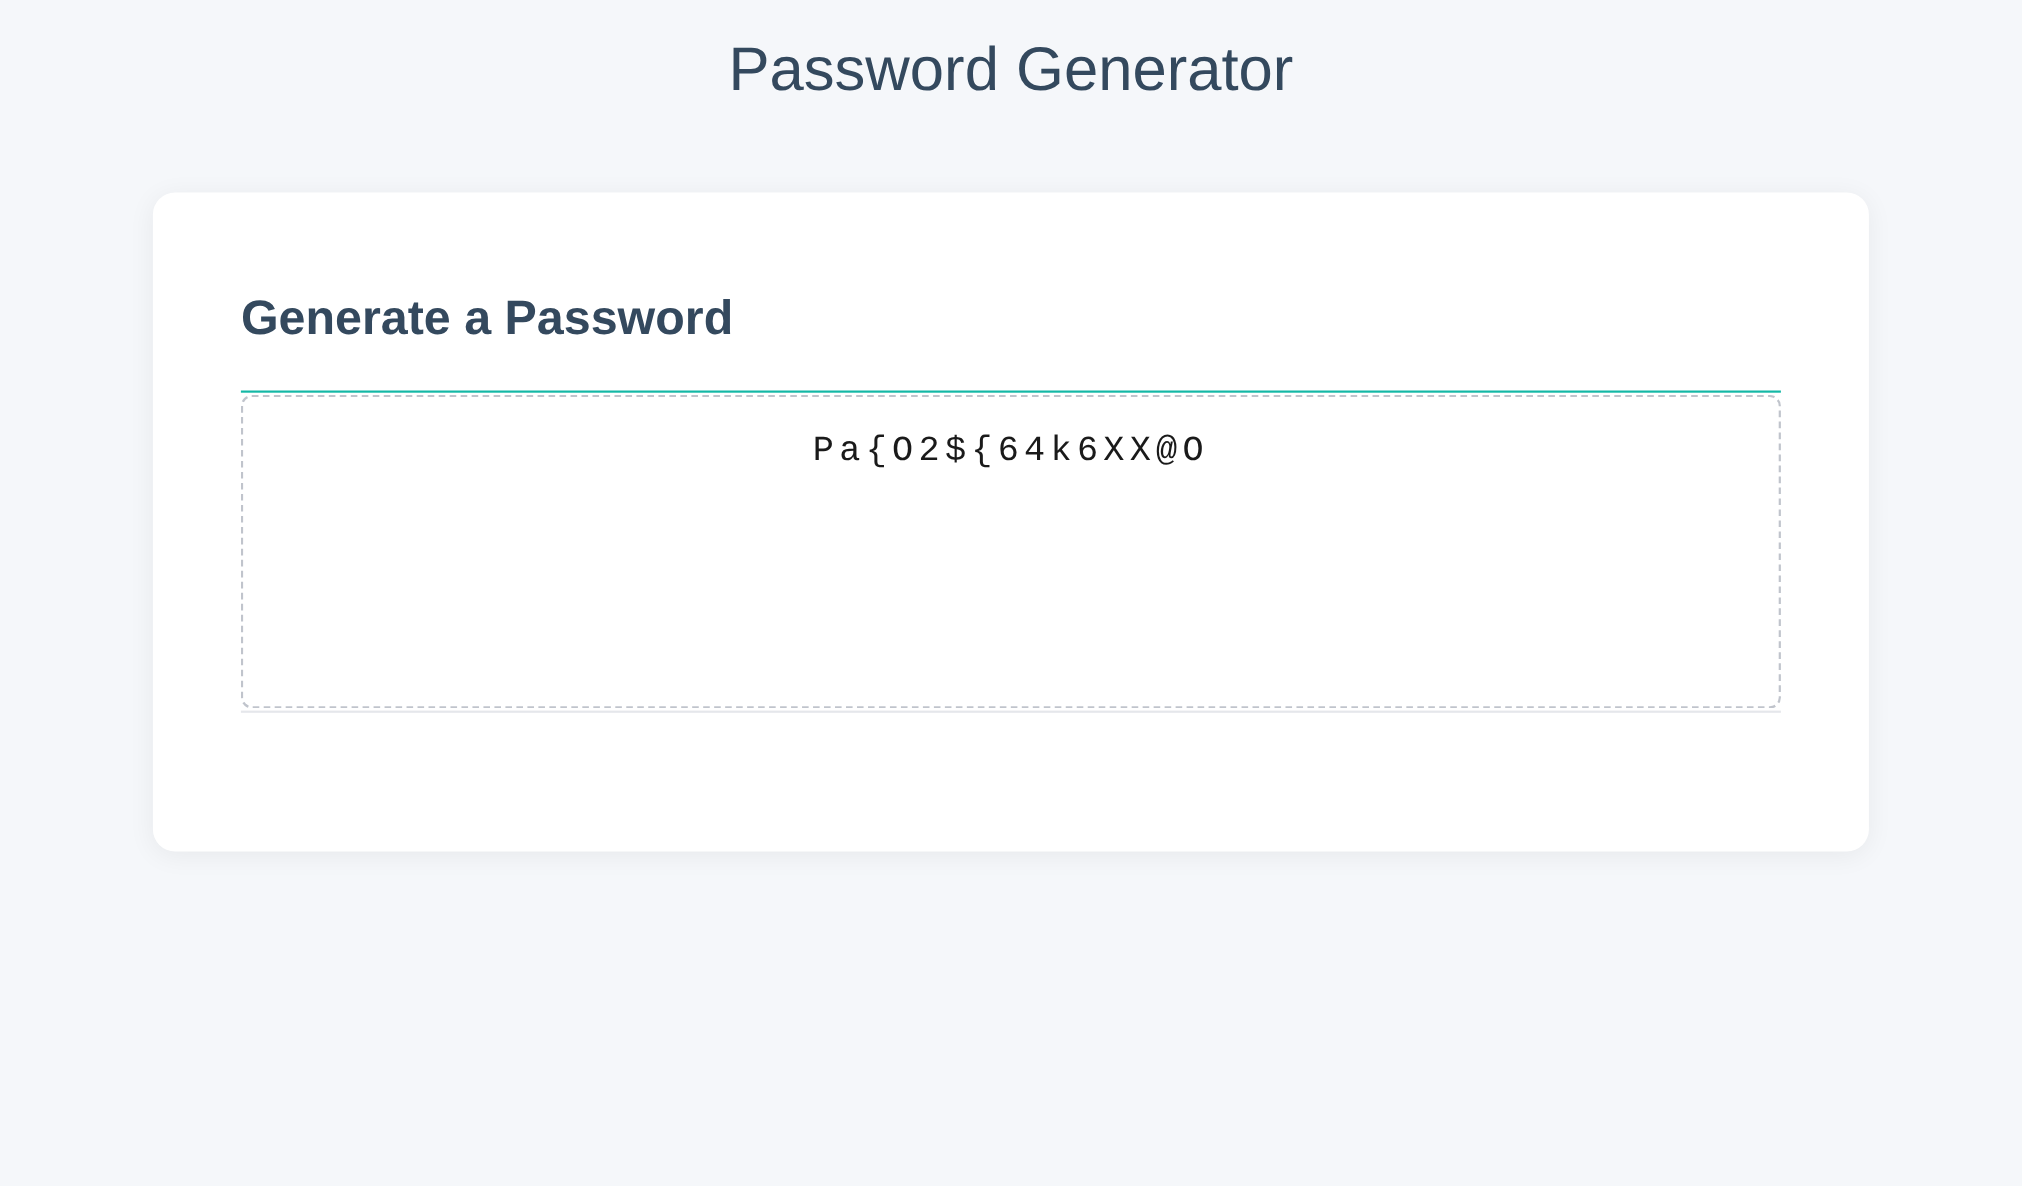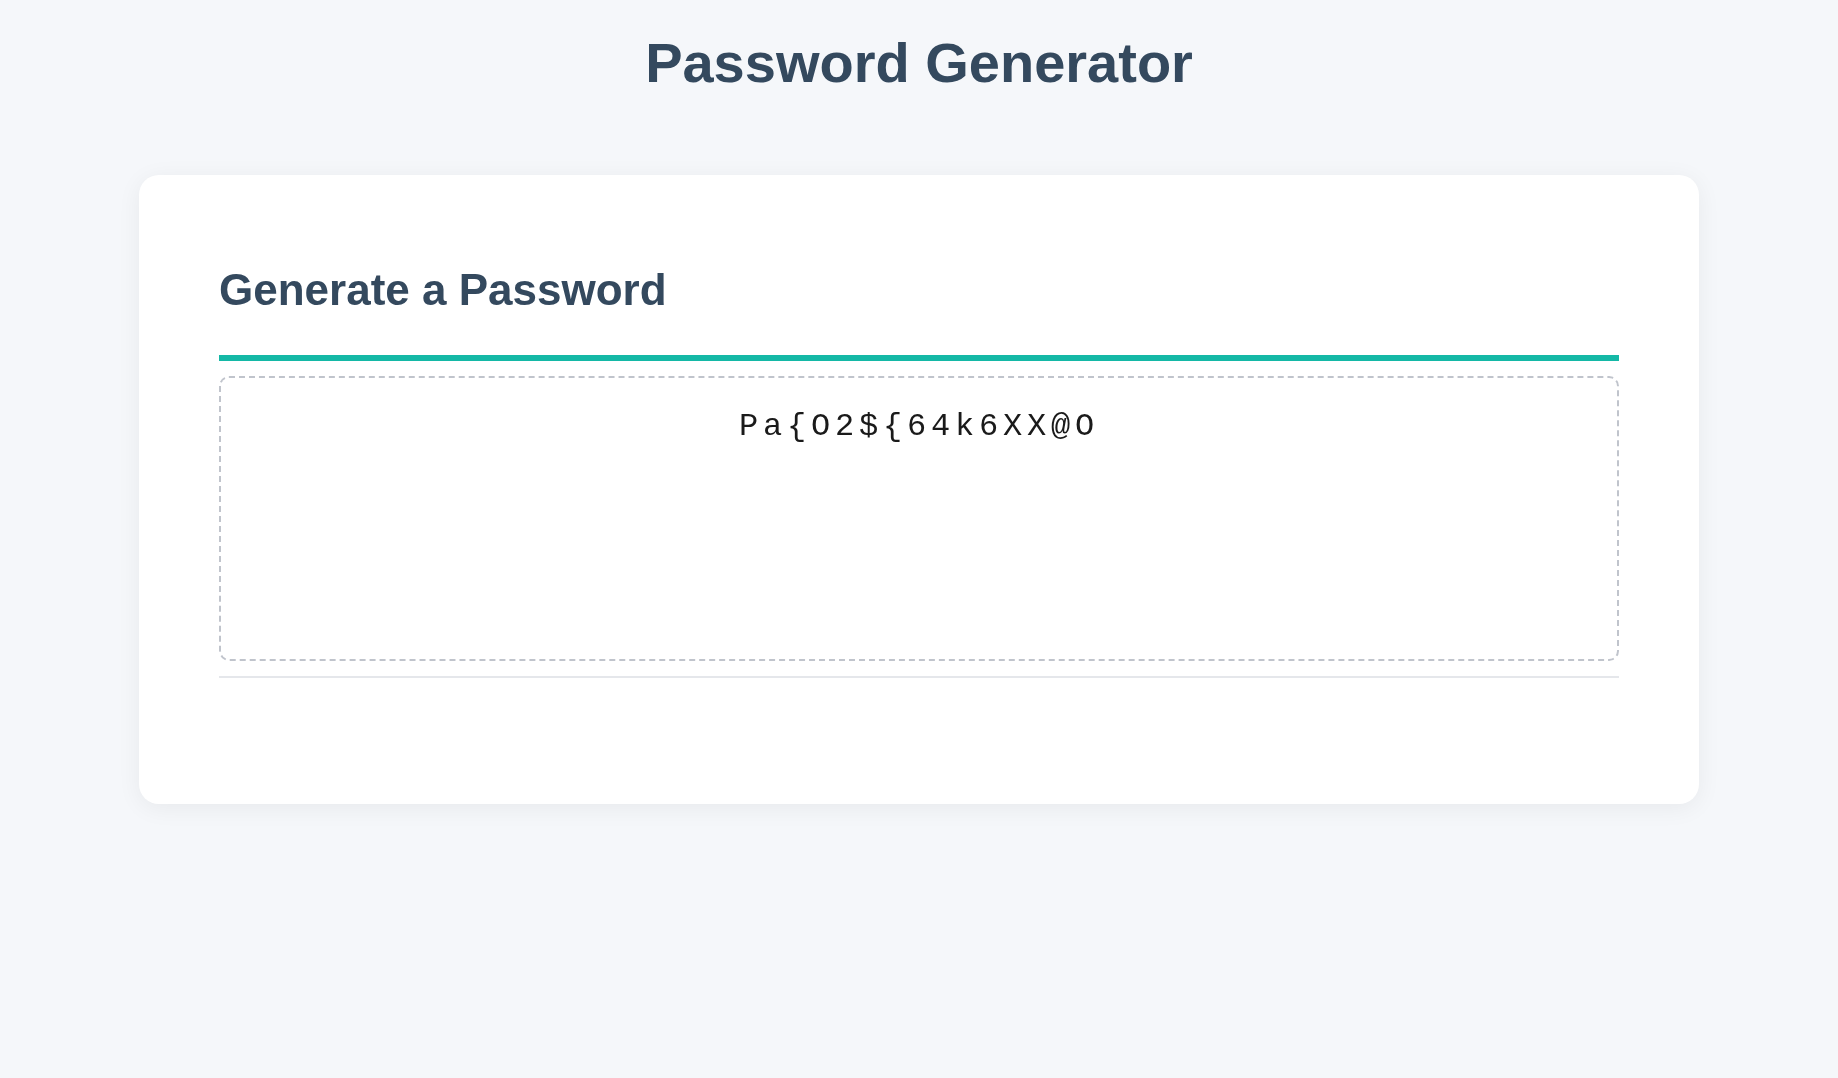--- a/index.html
+++ b/index.html
@@ -10,42 +10,42 @@
     body {
       font-family: -apple-system, BlinkMacSystemFont, "Segoe UI", Helvetica, Arial, sans-serif;
       background: #f5f7fa;
       width: 1838px;
       height: 1078px;
       padding-top: 30px;
     }
     .page-title {
       text-align: center;
       font-size: 56px;
-      font-weight: 700;
+      font-weight: 400;
       color: #34495e;
       margin-bottom: 80px;
     }
     .card {
       background: #ffffff;
       width: 1560px;
       margin: 0 auto;
       border-radius: 20px;
       box-shadow: 0 4px 24px rgba(0,0,0,0.06);
       padding: 90px 80px 110px 80px;
     }
     .card-title {
       font-size: 44px;
       font-weight: 700;
       color: #34495e;
       margin-bottom: 40px;
     }
     .output-wrapper {
-      border-top: 6px solid #14b8a6;
+      border-top: 2px solid #14b8a6;
       border-bottom: 2px solid #e5e7eb;
-      padding: 15px 0;
+      padding: 2px 0;
       margin-bottom: 16px;
     }
     .password-output {
       border: 2px dashed #c0c4cc;
       border-radius: 10px;
       min-height: 285px;
       width: 100%;
       padding: 30px 20px;
       text-align: center;
     }

